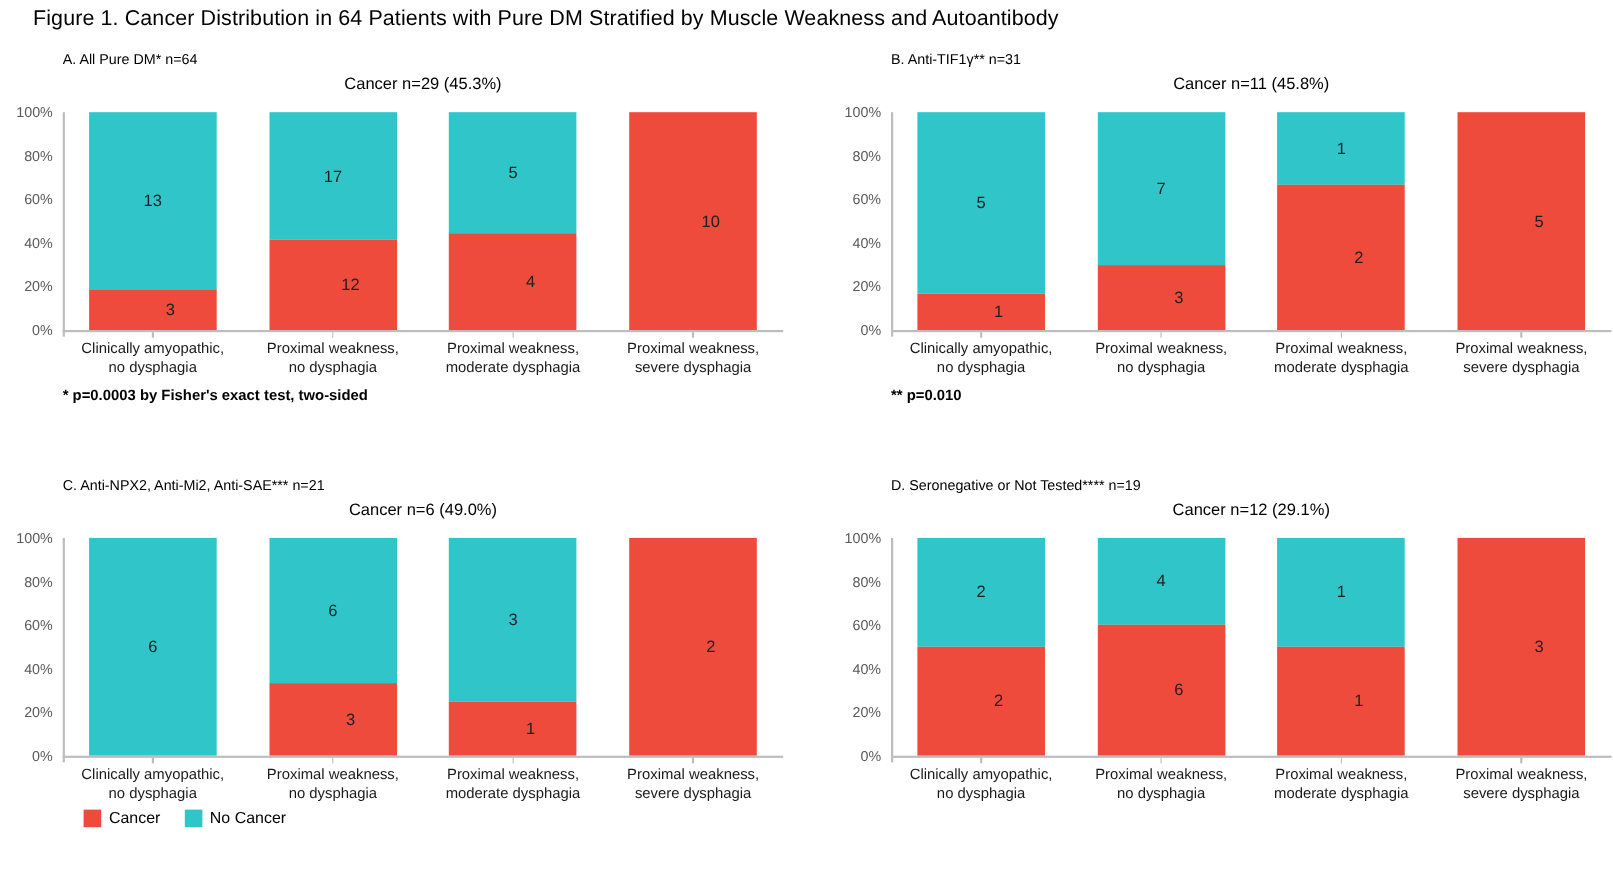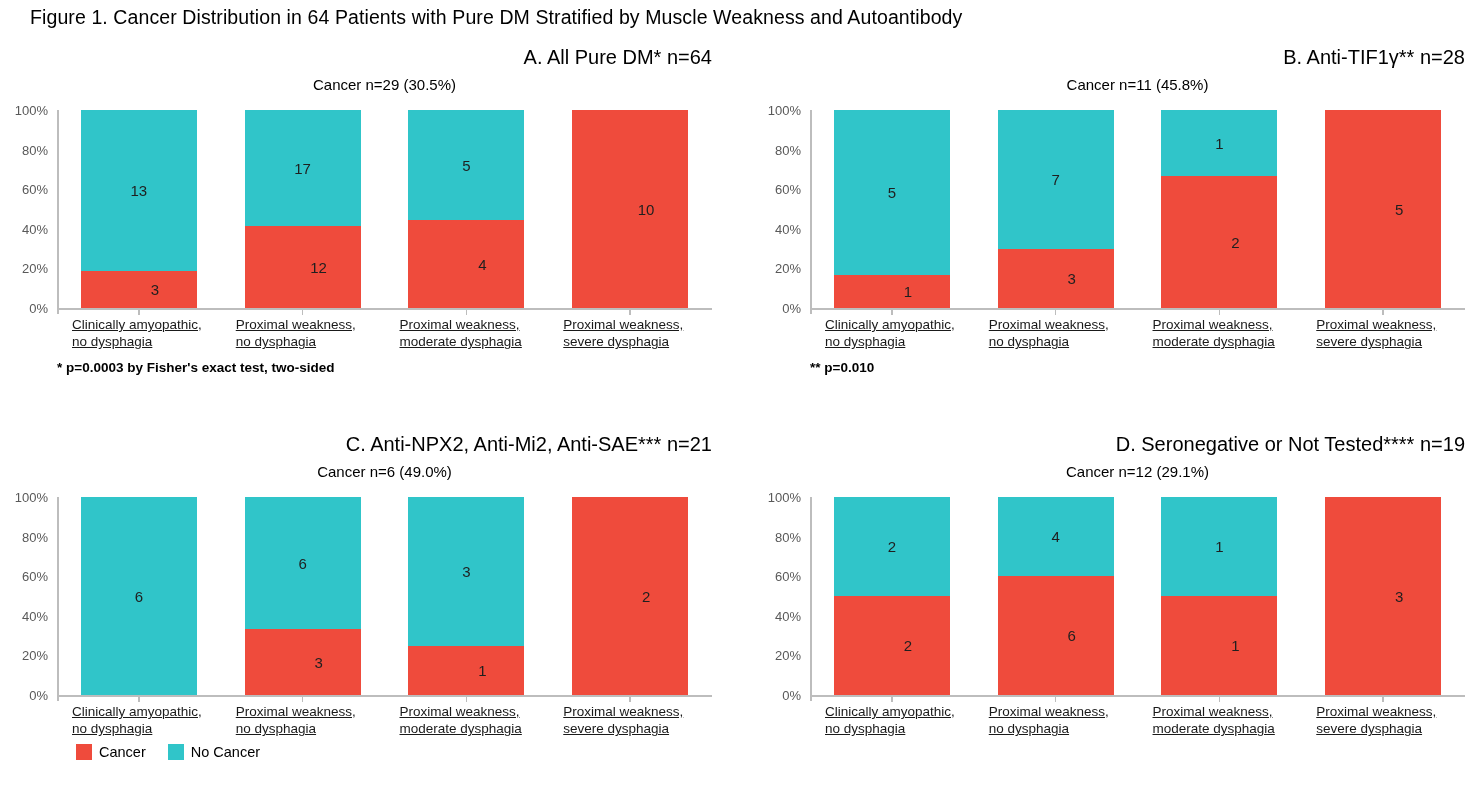--- a/index.html
+++ b/index.html
@@ -7,52 +7,52 @@
     width:1466px;height:805px;overflow:hidden;background:#ffffff;
     font-family:"Liberation Sans",sans-serif;color:#000;position:relative;
   }
   .fig-title{position:absolute;left:30px;top:6px;font-size:19.5px;letter-spacing:.1px;}
   .grid{
     position:absolute;top:38px;left:0;width:1466px;
     display:grid;grid-template-columns:733px 733px;grid-template-rows:387px auto;
   }
   .panel{width:733px;box-sizing:border-box;}
   .panel.right{padding-left:20px;}
-  .panel-title{margin:8px 0 0 57px;width:655px;text-align:right;font-size:20px;}
+  .panel-title{margin:8px 0 0 57px;width:655px;text-align:left;font-size:13px;}
   .panel-sub{margin:7px 0 0 57px;width:655px;text-align:center;font-size:15px;}
   .chart{display:flex;margin-top:17px;}
   .yaxis{width:57px;height:198px;position:relative;font-size:13px;color:#595959;flex:0 0 57px;}
   .ytick{position:absolute;right:9px;transform:translateY(50%);white-space:nowrap;}
   .plot{width:655px;height:198px;position:relative;display:flex;box-sizing:border-box;}
   .baseline{position:absolute;left:0;right:0;bottom:-2px;height:2px;background:var(--axisline);}
   .yline{position:absolute;left:0;top:0;bottom:-6px;width:1.5px;background:var(--axisline);}
   .xtick{position:absolute;bottom:-7px;width:1.5px;height:5px;background:var(--axisline);}
   .slot{flex:1;display:flex;justify-content:center;align-items:flex-end;height:100%;}
   .bar{width:116px;height:100%;display:flex;flex-direction:column;justify-content:flex-end;}
   .seg{display:flex;align-items:center;justify-content:center;overflow:hidden;}
   .seg.cancer{background:var(--cancer);padding-left:32px;}
   .seg.nocancer{background:var(--nocancer);}
   .val{font-size:15px;color:#1f1f1f;}
   .xlabels{display:flex;margin-left:57px;width:655px;padding-top:8px;}
-  .xlabel{flex:1;text-align:left;font-size:13.5px;line-height:1.28;padding:0 15px;box-sizing:border-box;color:#1a1a1a;text-decoration:underline;}
+  .xlabel{flex:1;text-align:center;font-size:13.5px;line-height:1.28;padding:0 15px;box-sizing:border-box;color:#1a1a1a;}
   .footnote{margin:9px 0 0 57px;font-size:13.5px;font-weight:700;}
   .legend{display:flex;align-items:center;gap:22px;margin:6px 0 0 76px;font-size:14.5px;}
   .legend-item{display:flex;align-items:center;gap:7px;}
   .swatch{width:16px;height:16px;flex:0 0 16px;}
 </style>
 </head>
 <body>
 
 <div class="fig-title">Figure 1. Cancer Distribution in 64 Patients with Pure DM Stratified by Muscle Weakness and Autoantibody</div>
 
 <div class="grid">
 
   <section class="panel">
     <div class="panel-title">A. All Pure DM* n=64</div>
-    <div class="panel-sub">Cancer n=29 (30.5%)</div>
+    <div class="panel-sub">Cancer n=29 (45.3%)</div>
     <div class="chart">
       <div class="yaxis">
           <span class="ytick" style="bottom: 0%;">0%</span>
           <span class="ytick" style="bottom: 20%;">20%</span>
           <span class="ytick" style="bottom: 40%;">40%</span>
           <span class="ytick" style="bottom: 60%;">60%</span>
           <span class="ytick" style="bottom: 80%;">80%</span>
           <span class="ytick" style="bottom: 100%;">100%</span>
         </div>
       <div class="plot">
@@ -104,21 +104,21 @@
     <div class="xlabels">
         <div class="xlabel">Clinically amyopathic, no dysphagia</div>
         <div class="xlabel">Proximal weakness, no dysphagia</div>
         <div class="xlabel">Proximal weakness, moderate dysphagia</div>
         <div class="xlabel">Proximal weakness, severe dysphagia</div>
       </div>
     <div class="footnote">* p=0.0003 by Fisher's exact test, two-sided</div>
   </section>
 
   <section class="panel right">
-    <div class="panel-title">B. Anti-TIF1γ** n=28</div>
+    <div class="panel-title">B. Anti-TIF1γ** n=31</div>
     <div class="panel-sub">Cancer n=11 (45.8%)</div>
     <div class="chart">
       <div class="yaxis">
           <span class="ytick" style="bottom: 0%;">0%</span>
           <span class="ytick" style="bottom: 20%;">20%</span>
           <span class="ytick" style="bottom: 40%;">40%</span>
           <span class="ytick" style="bottom: 60%;">60%</span>
           <span class="ytick" style="bottom: 80%;">80%</span>
           <span class="ytick" style="bottom: 100%;">100%</span>
         </div>

